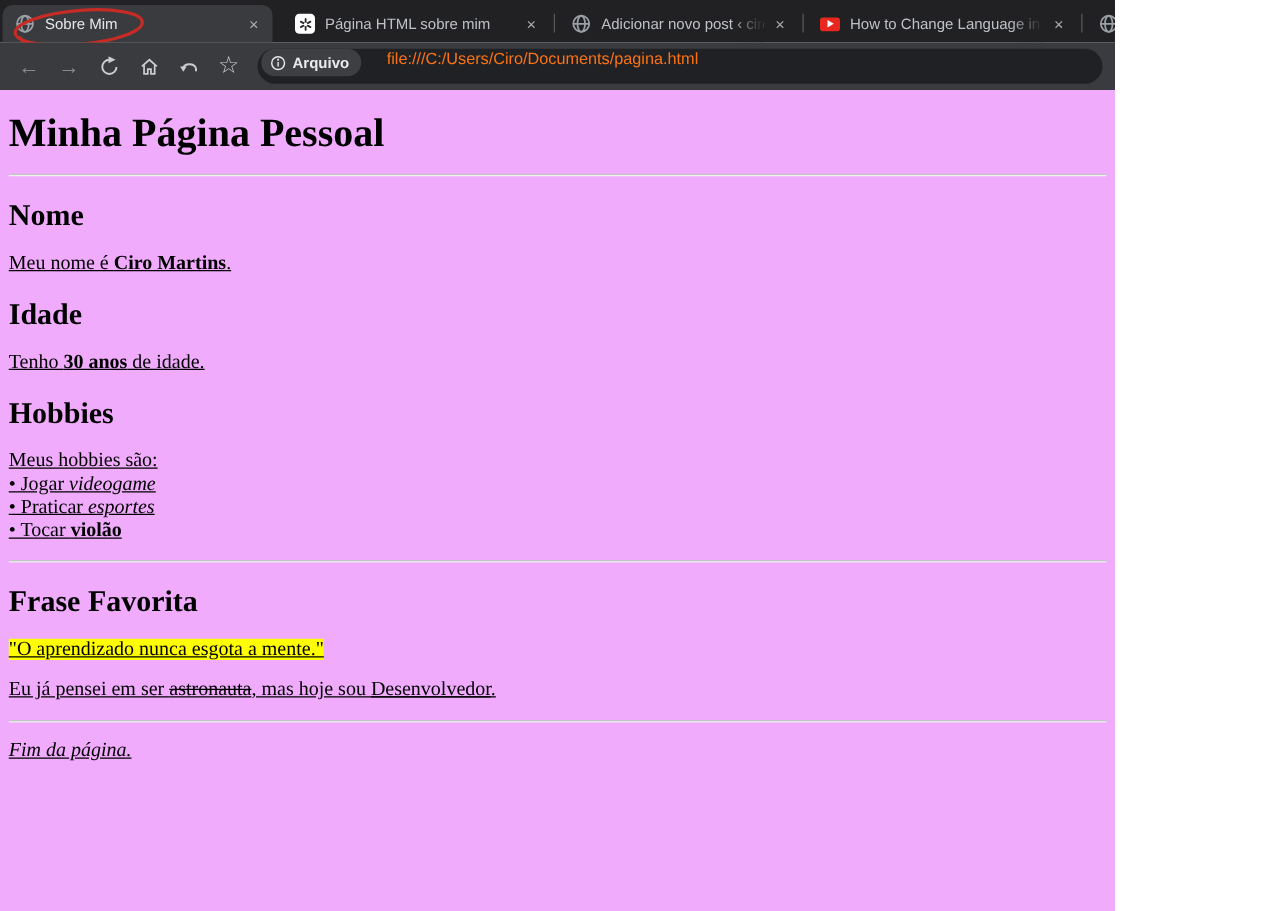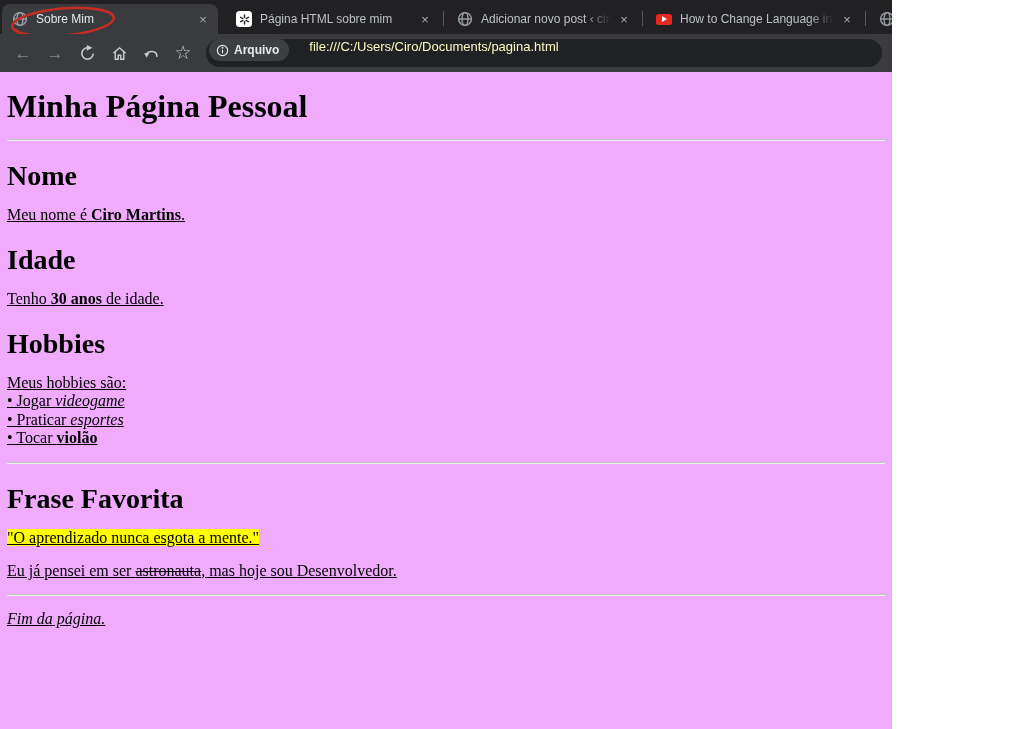--- a/index.html
+++ b/index.html
@@ -62,29 +62,29 @@
   .star-glyph { font-size:19px; margin-top:-2px; }
   .omnibox {
     flex:1; height:28px; background:#202124; border-radius:14px; margin-left:6px;
     display:flex; padding:0 12px 0 3px; gap:20px; min-width:0;
   }
   .chip {
     height:22px; background:#3d3f43; border-radius:11px; flex:none;
     display:flex; align-items:center; gap:5px; padding:0 10px 0 7px;
     color:#e8eaed; font-size:12px; font-weight:bold;
   }
-  .url { color:#fef9c3; font-size:13px; white-space:nowrap; overflow:hidden; }
+  .url { color:#f97316; font-size:13px; white-space:nowrap; overflow:hidden; }
 
   
   .content {
     flex:1; background:#f0abfc; padding:0 7px; overflow:hidden;
     font-family:"Liberation Serif", serif; color:#000;
   }
   .content h1 { font-size:32px; font-weight:bold; margin:17px 0 0; line-height:1.1; }
-  .content h2 { font-size:28px; font-weight:bold; margin:19px 0 0; line-height:1.15; }
+  .content h2 { font-size:24px; font-weight:bold; margin:19px 0 0; line-height:1.15; }
   .content p  { font-size:16px; margin:14px 0 0; line-height:1.16;text-decoration:underline; }
   .content hr {
     border:none; height:0; margin:14px 0 0;
     border-top:1px solid #c3c3c3; border-bottom:1px solid #f0f0f0;
   }
   .content hr.after-h1 { margin-top:15px; }
   .hl { background:#ffff00; }
   .strike { text-decoration:line-through;margin-top:48px; }
   .und { text-decoration:underline; }
   .footer-note { font-style:italic; }

